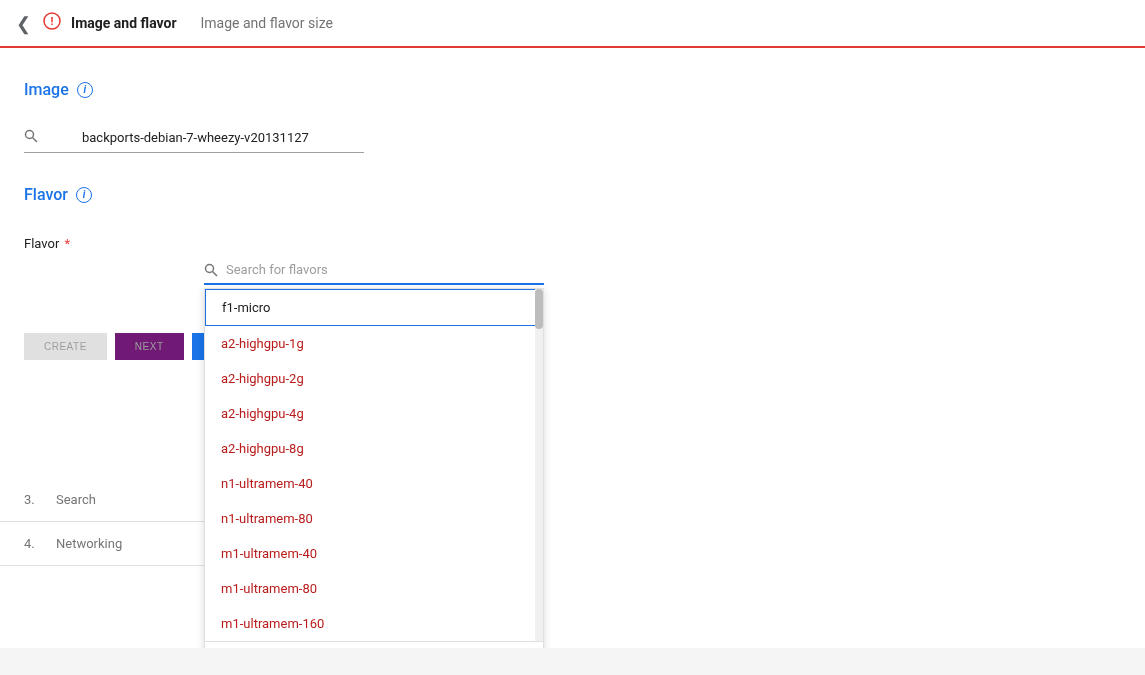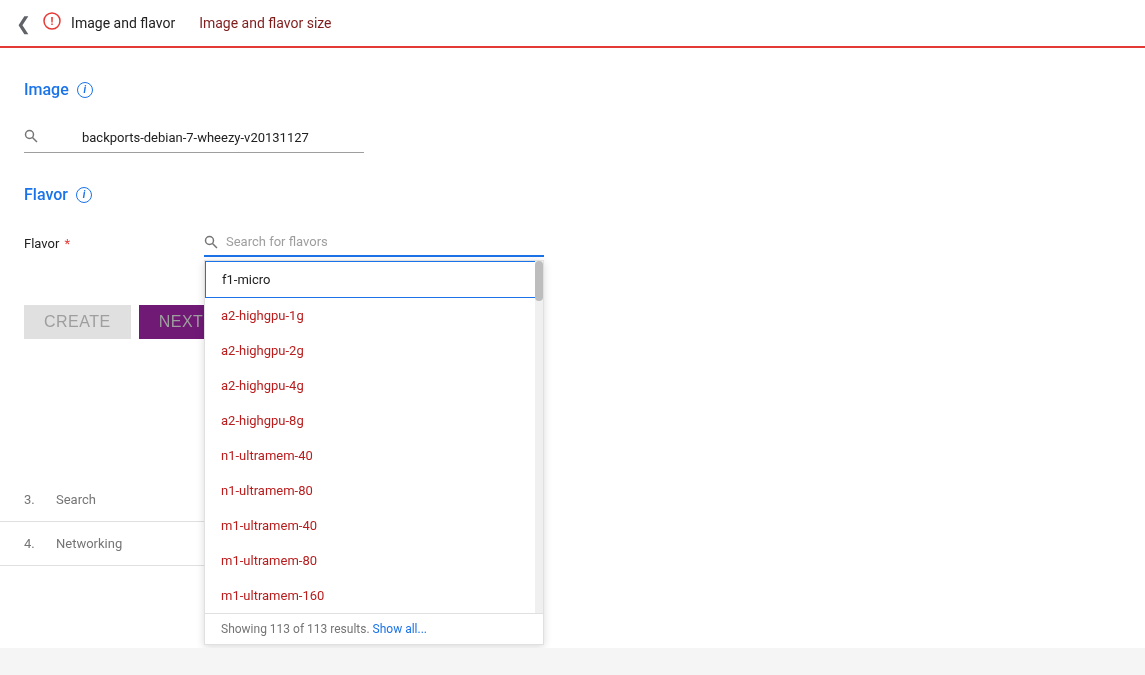--- a/index.html
+++ b/index.html
@@ -30,27 +30,27 @@
 
     .top-bar-warning {
       color: #e53935;
       font-size: 18px;
       margin-right: 10px;
     }
 
     .top-bar-title {
       font-size: 14px;
       color: #212121;
-      font-weight: 400;
+      font-weight: 700;
       margin-right: 24px;
     }
 
     .top-bar-subtitle {
       font-size: 14px;
-      color: #7f1d1d;
+      color: #737373;
     }
 
     
     .main-content {
       background: #fff;
       padding: 32px 24px;
       min-height: 600px;
       position: relative;
     }
 
@@ -127,20 +127,21 @@
 
     .image-input-text {
       font-size: 13px;
       color: #212121;
     }
 
     
     .flavor-search-container {
       position: relative;
       width: 340px;
+      margin-top: 28px;
     }
 
     .flavor-search-input {
       display: flex;
       align-items: center;
       border-bottom: 2px solid #1a73e8;
       padding: 6px 0;
       width: 100%;
     }
 
@@ -212,21 +213,21 @@
 
     
     .button-row {
       display: flex;
       gap: 8px;
       margin-top: 48px;
     }
 
     .btn {
       padding: 8px 20px;
-      font-size: 16px;
+      font-size: 10px;
       font-weight: 500;
       border: none;
       cursor: pointer;
       text-transform: uppercase;
       letter-spacing: 0.5px;
     }
 
     .btn-create {
       background: #e0e0e0;
       color: #9e9e9e;

